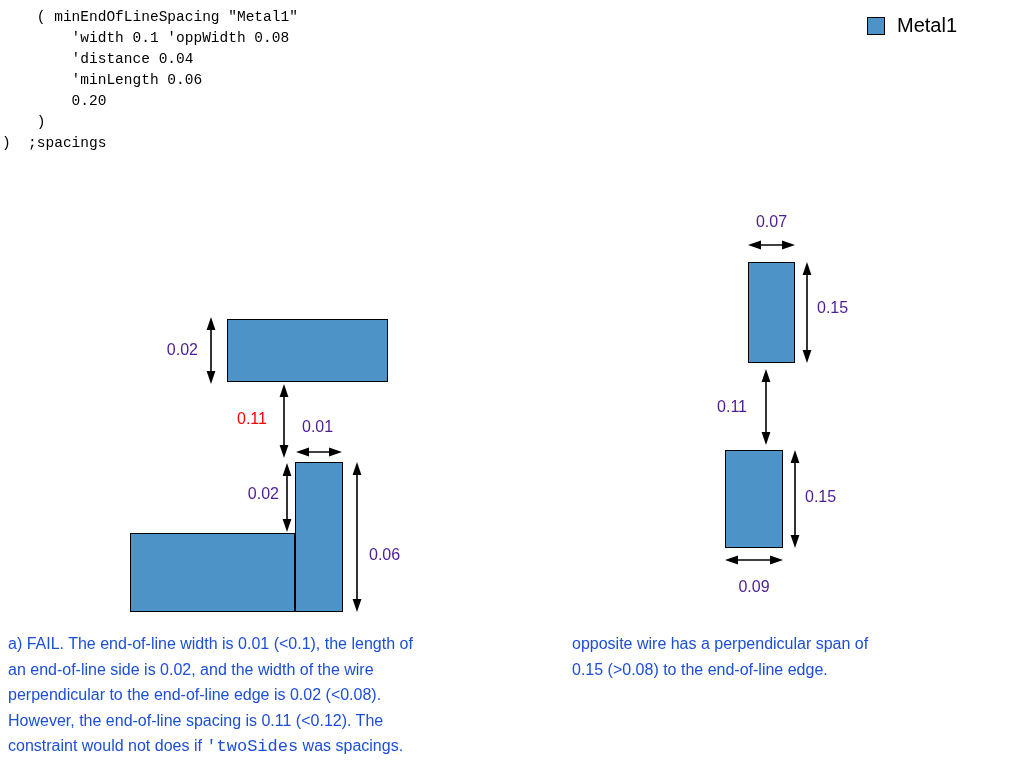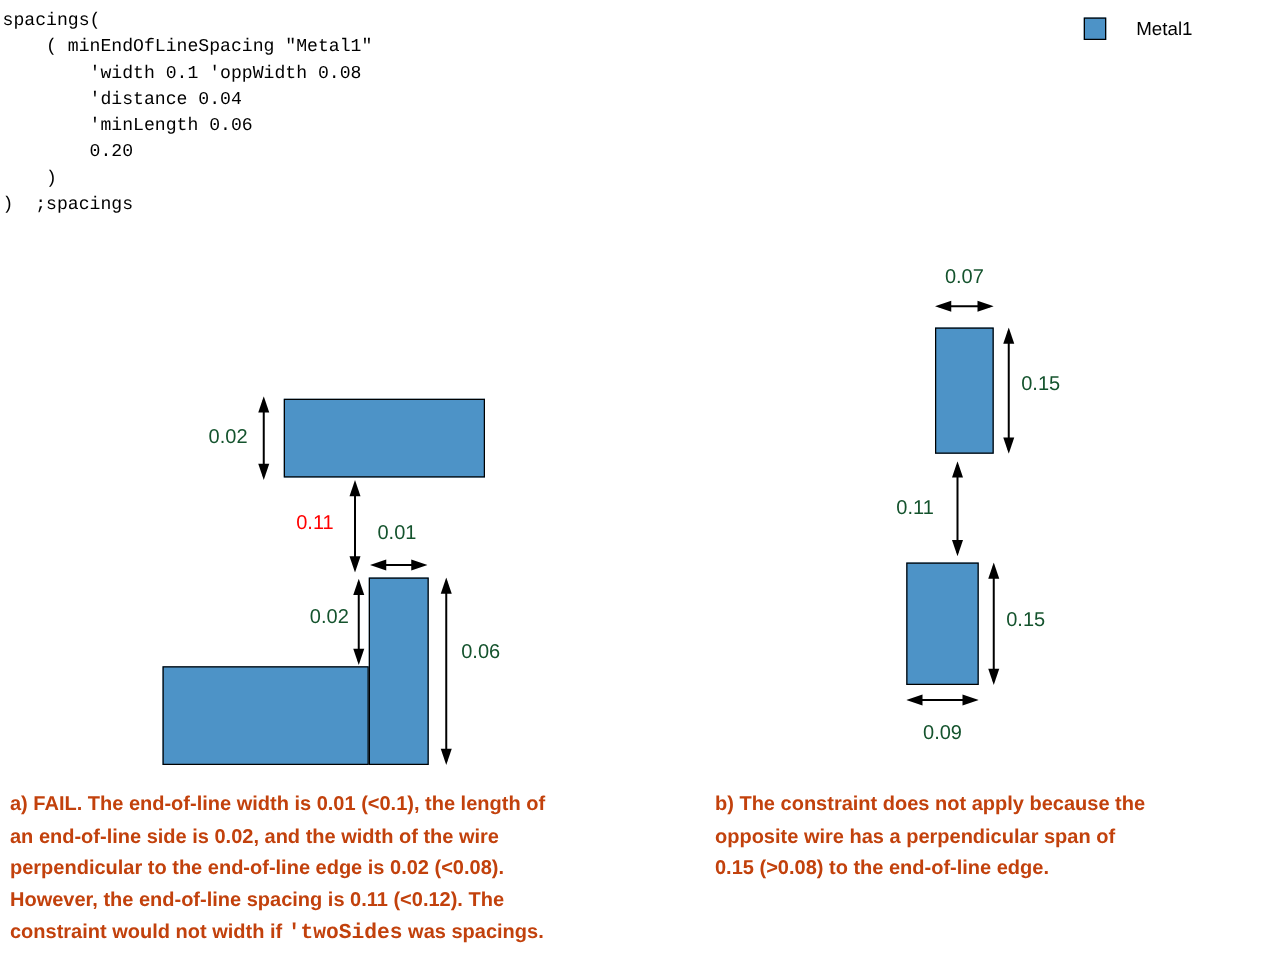--- a/index.html
+++ b/index.html
@@ -7,38 +7,37 @@
   body { font-family:"Liberation Sans", sans-serif; color:#000; }
   .canvas { position:relative; width:1013px; height:777px; background:#ffffff; overflow:hidden; }
   .layer { position:absolute; left:0; top:0; width:100%; height:100%; }
 
   .code { position:absolute; left:2px; top:7px; font-family:"Liberation Mono", monospace;
           font-size:14.5px; line-height:21px; color:#000; }
   .code-line { white-space:pre; }
 
   .legend { position:absolute; left:867px; top:14px; display:flex; align-items:center; }
   .swatch { width:18px; height:18px; background:var(--metal-fill,#4D93C7); border:1px solid #000; flex:0 0 auto; }
-  .legend-label { font-size:15px; margin-left:24px; }
+  .legend-label { font-size:20px; margin-left:12px; }
 
   .metal { position:absolute; background:var(--metal-fill,#4D93C7); border:1px solid #000; }
   .arrow { position:absolute; display:block; }
 
-  .dim { position:absolute; font-size:16px; white-space:nowrap; color:#14532d; }
+  .dim { position:absolute; font-size:16px; white-space:nowrap; color:#4c1d95; }
   .dim.red { color:var(--fail-red,#ff0000); }
 
-  .caption { position:absolute; font-size:16px; line-height:25.5px; color:#c2410c;font-weight:bold; }
+  .caption { position:absolute; font-size:16px; line-height:25.5px; color:#1d4ed8; }
   .inline-code { font-family:"Liberation Mono", monospace; font-size:17px; }
 </style>
 </head>
 <body>
 
 <div class="canvas">
 
   <div class="code">
-    <div class="code-line">spacings(</div>
     <div class="code-line">    ( minEndOfLineSpacing "Metal1"</div>
     <div class="code-line">        'width 0.1 'oppWidth 0.08</div>
     <div class="code-line">        'distance 0.04</div>
     <div class="code-line">        'minLength 0.06</div>
     <div class="code-line">        0.20</div>
     <div class="code-line">    )</div>
     <div class="code-line">)  ;spacings</div>
   </div>
 
   <div class="legend">
@@ -77,21 +76,21 @@
       <polygon points="7,0 2.6,13 11.4,13" fill="#000"></polygon>
       <polygon points="7,69 2.6,56 11.4,56" fill="#000"></polygon>
     </svg>
     <div class="dim" style="left:237px; top:485px; width:42px; text-align:right;">0.02</div>
 
     <svg class="arrow" style="left:350px; top:462px;" width="14" height="150">
       <line x1="7" y1="3" x2="7" y2="147" stroke="#000" stroke-width="1.6"></line>
       <polygon points="7,0 2.6,13 11.4,13" fill="#000"></polygon>
       <polygon points="7,150 2.6,137 11.4,137" fill="#000"></polygon>
     </svg>
-    <div class="dim" style="left:369px; top:513px;">0.06</div>
+    <div class="dim" style="left:369px; top:546px;">0.06</div>
   </div>
 
   <div class="layer">
     <div class="metal" style="left:748px; top:262px; width:47px; height:101px;"></div>
     <div class="metal" style="left:725px; top:450px; width:58px; height:98px;"></div>
 
     <div class="dim" style="left:748px; top:213px; width:47px; text-align:center;">0.07</div>
     <svg class="arrow" style="left:748px; top:238px;" width="47" height="14">
       <line x1="3" y1="7" x2="44" y2="7" stroke="#000" stroke-width="1.6"></line>
       <polygon points="0,7 13,2.6 13,11.4" fill="#000"></polygon>
@@ -125,22 +124,21 @@
       <polygon points="58,7 45,2.6 45,11.4" fill="#000"></polygon>
     </svg>
     <div class="dim" style="left:725px; top:578px; width:58px; text-align:center;">0.09</div>
   </div>
 
   <div class="caption" style="left:8px; top:631px; width:545px;">
     <div>a) FAIL. The end-of-line width is 0.01 (&lt;0.1), the length of</div>
     <div>an end-of-line side is 0.02, and the width of the wire</div>
     <div>perpendicular to the end-of-line edge is 0.02 (&lt;0.08).</div>
     <div>However, the end-of-line spacing is 0.11 (&lt;0.12). The</div>
-    <div><span>constraint would not width if </span><span class="inline-code">'twoSides</span><span> was spacings.</span></div>
+    <div><span>constraint would not does if </span><span class="inline-code">'twoSides</span><span> was spacings.</span></div>
   </div>
 
   <div class="caption" style="left:572px; top:631px; width:430px;">
-    <div>b) The constraint does not apply because the</div>
     <div>opposite wire has a perpendicular span of</div>
     <div>0.15 (&gt;0.08) to the end-of-line edge.</div>
   </div>
 
 </div>
 
 </body></html>

